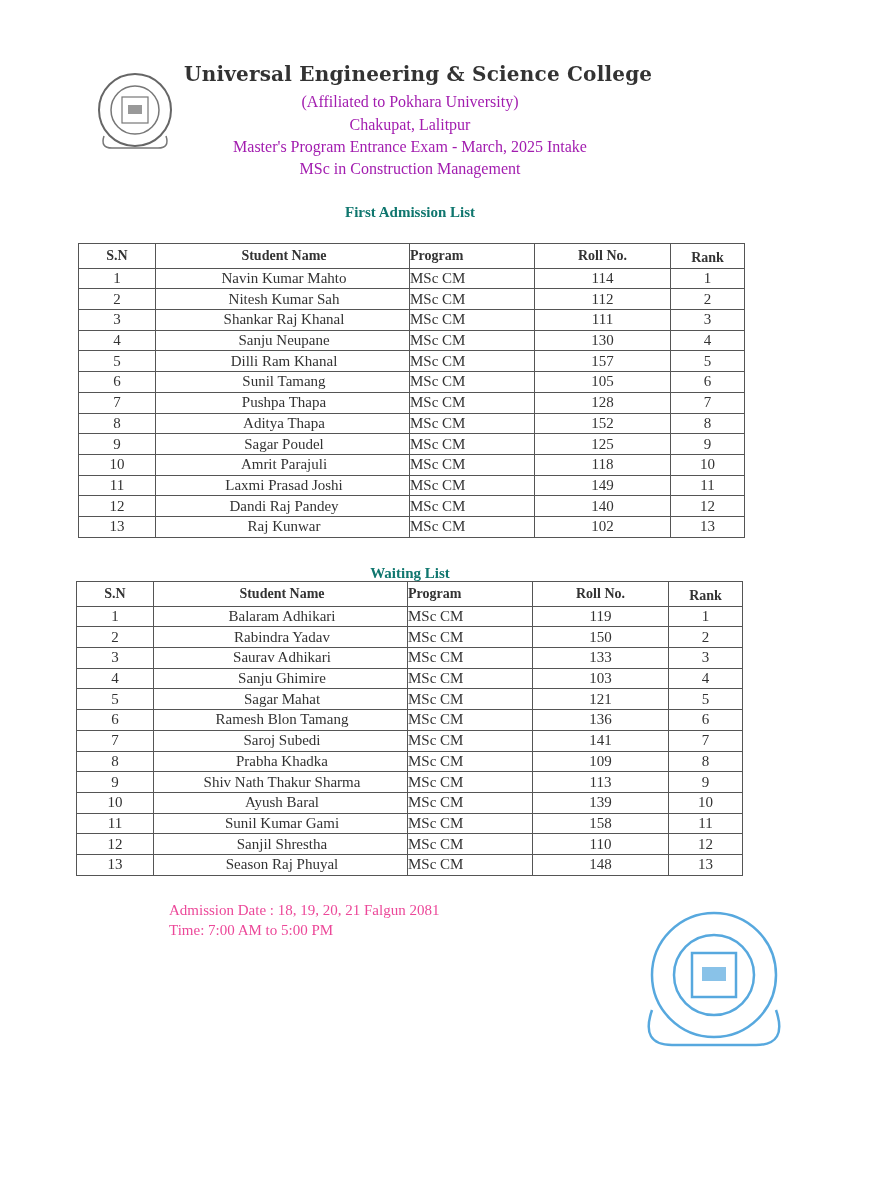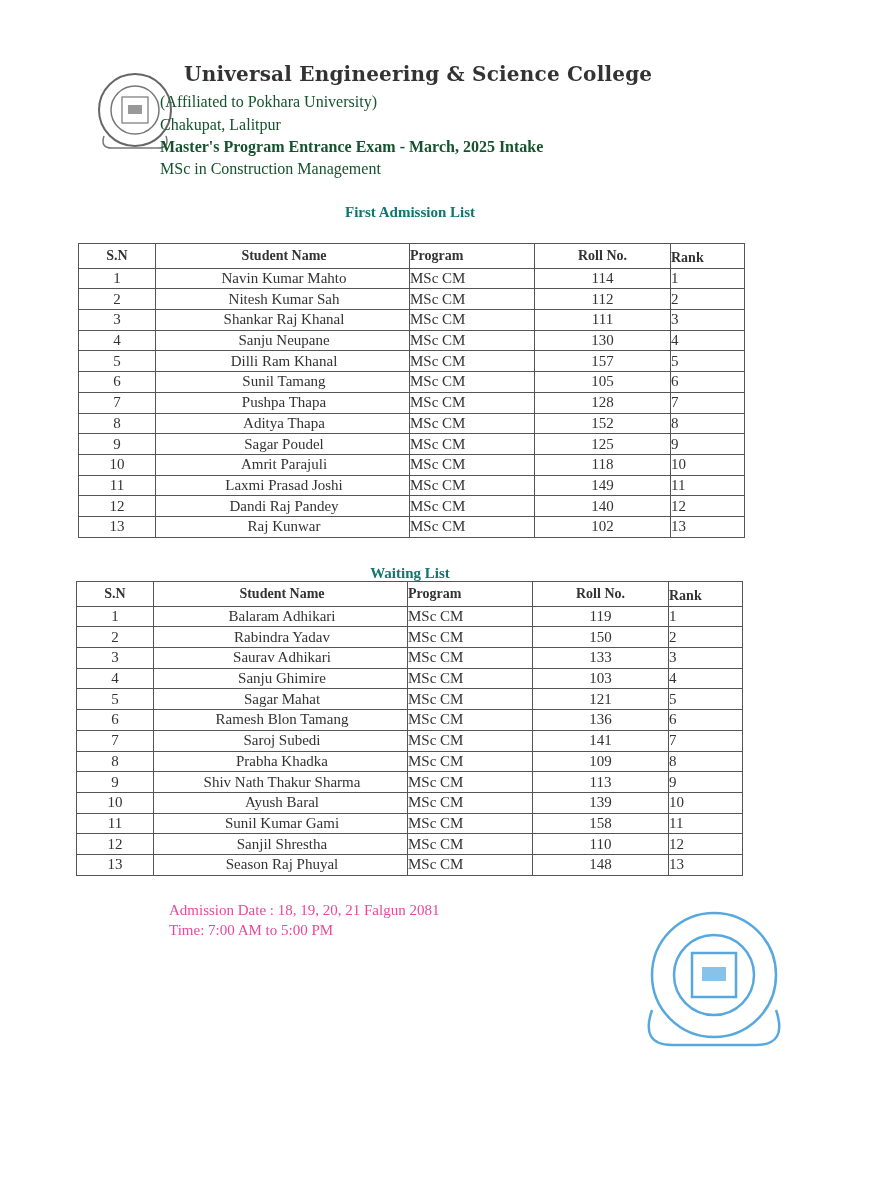--- a/index.html
+++ b/index.html
@@ -10,46 +10,46 @@
   }
   .logo {
     position: absolute; left: 92px; top: 70px; width: 86px; height: 86px;
   }
   .college-name {
     position: absolute; left: 184px; top: 62px; width: 470px;
     font-family: "DejaVu Serif", serif; font-weight: bold; font-size: 20px;
     color: #333; letter-spacing: 0.2px; white-space: nowrap;
   }
   .hdr-line {
-    position: absolute; left: 160px; width: 500px; text-align: left;
-    font-size: 16px; color: #14532d; white-space: nowrap;
+    position: absolute; left: 160px; width: 500px; text-align: center;
+    font-size: 16px; color: #a21caf; white-space: nowrap;
   }
   .affiliation { top: 93px; }
   .location { top: 116px; }
-  .exam-title { top: 138px; font-weight: bold; font-size: 16px; }
+  .exam-title { top: 138px; font-weight: normal; font-size: 16px; }
   .program-line { top: 160px; }
   .section-title {
     position: absolute; left: 0; width: 820px; text-align: center;
     font-weight: bold; font-size: 15px; color: #0f766e;
   }
   .t1-title { top: 204px; }
   .t2-title { top: 565px; }
 
   table.list {
     position: absolute; border-collapse: collapse; font-size: 15px; color: #333;
   }
   table.list td, table.list th {
     border: 1.3px solid #555; padding: 0; height: 19.7px; line-height: 19px;
   }
   table.list th { font-weight: bold; font-size: 14px; }
   .c-sn { width: 76px; text-align: center; }
   .c-name { width: 250px; text-align: center; padding-left: 3px !important; }
   .c-prog { width: 124px; text-align: left; }
   .c-roll { width: 135px; text-align: center; }
-  .c-rank { width: 73px; text-align: left; }
+  .c-rank { width: 73px; text-align: center; }
   .t1 { left: 78px; top: 243px; }
   .t2 { left: 76px; top: 581px; }
   table.list th.c-name { text-align: center; }
   table.list th.c-rank { padding-top: 4px; }
 
   .admission {
     position: absolute; left: 169px; top: 900px; font-size: 15px; color: #ec4899; line-height: 20px;
   }
   .stamp {
     position: absolute; left: 632px; top: 905px; width: 160px; height: 160px;

